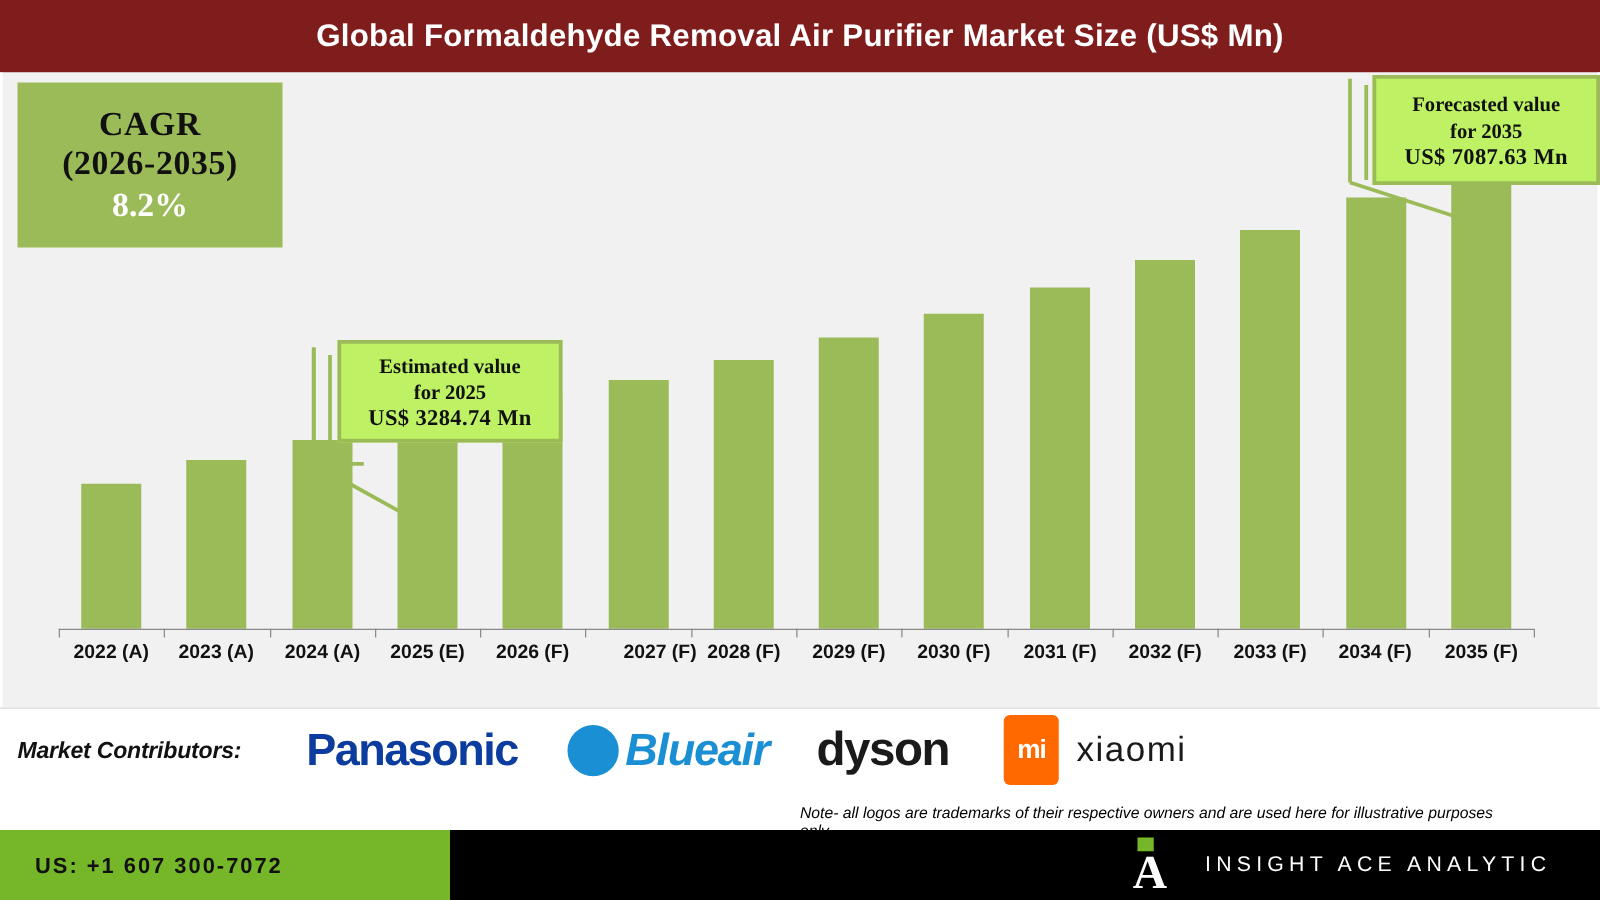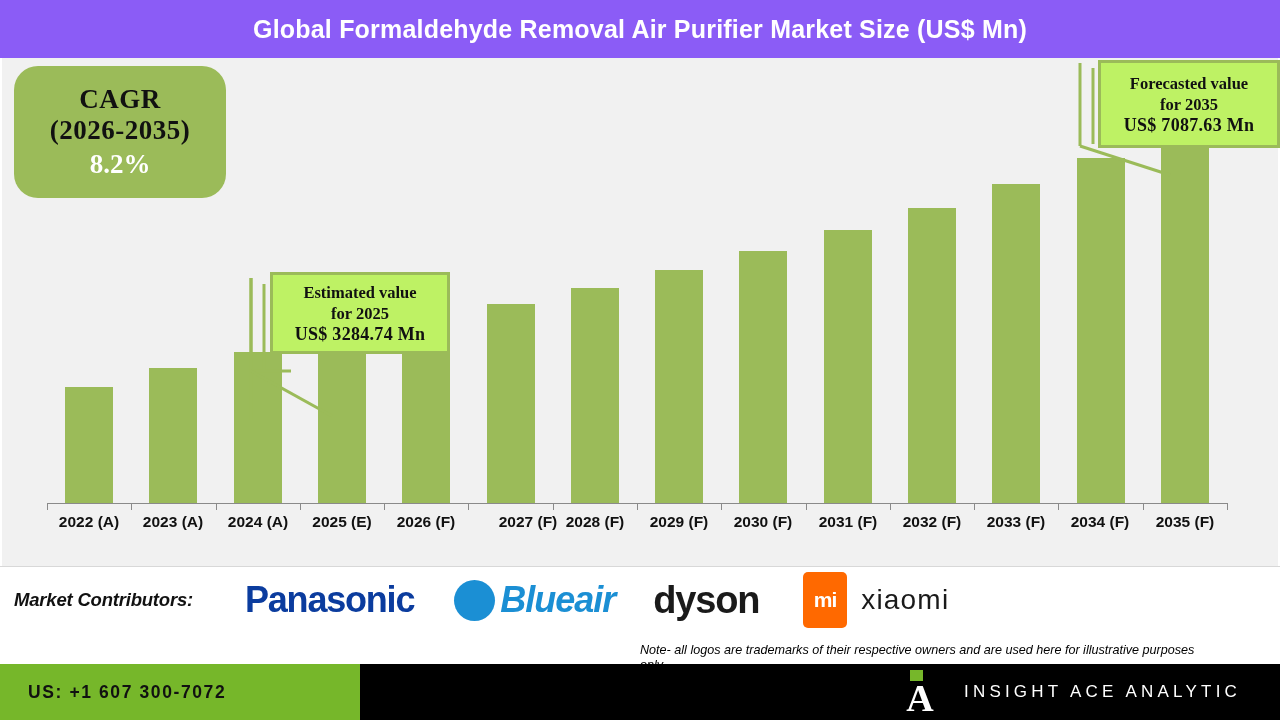--- a/index.html
+++ b/index.html
@@ -7,21 +7,21 @@
     width:1280px;height:720px;overflow:hidden;
     background:#ffffff;
     font-family:"Liberation Sans",sans-serif;
     -webkit-font-smoothing:antialiased;
   }
   #page{position:relative;width:1280px;height:720px;}
 
   
   .titlebar{
     position:absolute;left:0;top:0;width:1280px;height:58px;
-    background:#8b5cf6;
+    background:#7f1d1d;
     display:flex;align-items:center;justify-content:center;
   }
   .titlebar .t{
     color:#ffffff;font-size:25px;font-weight:bold;
     font-family:"Liberation Sans",sans-serif;
     letter-spacing:.2px;white-space:nowrap;
   }
 
   
   .panel{
@@ -31,21 +31,20 @@
     box-sizing:border-box;
   }
   .panel-inner{position:absolute;left:0;top:0;width:1276px;height:508px;}
 
   
   .cagr{
     position:absolute;left:12px;top:8px;width:212px;height:132px;
     background:#9BBB59;
     display:flex;flex-direction:column;align-items:center;justify-content:center;
     font-family:"Liberation Serif",serif;
-    border-radius:24px;
   }
   .cagr .l1,.cagr .l2{
     color:#111111;font-weight:bold;font-size:27px;line-height:31px;
     letter-spacing:.5px;
   }
   .cagr .l3{
     color:#ffffff;font-weight:bold;font-size:27px;line-height:32px;
     margin-top:2px;
   }
 

